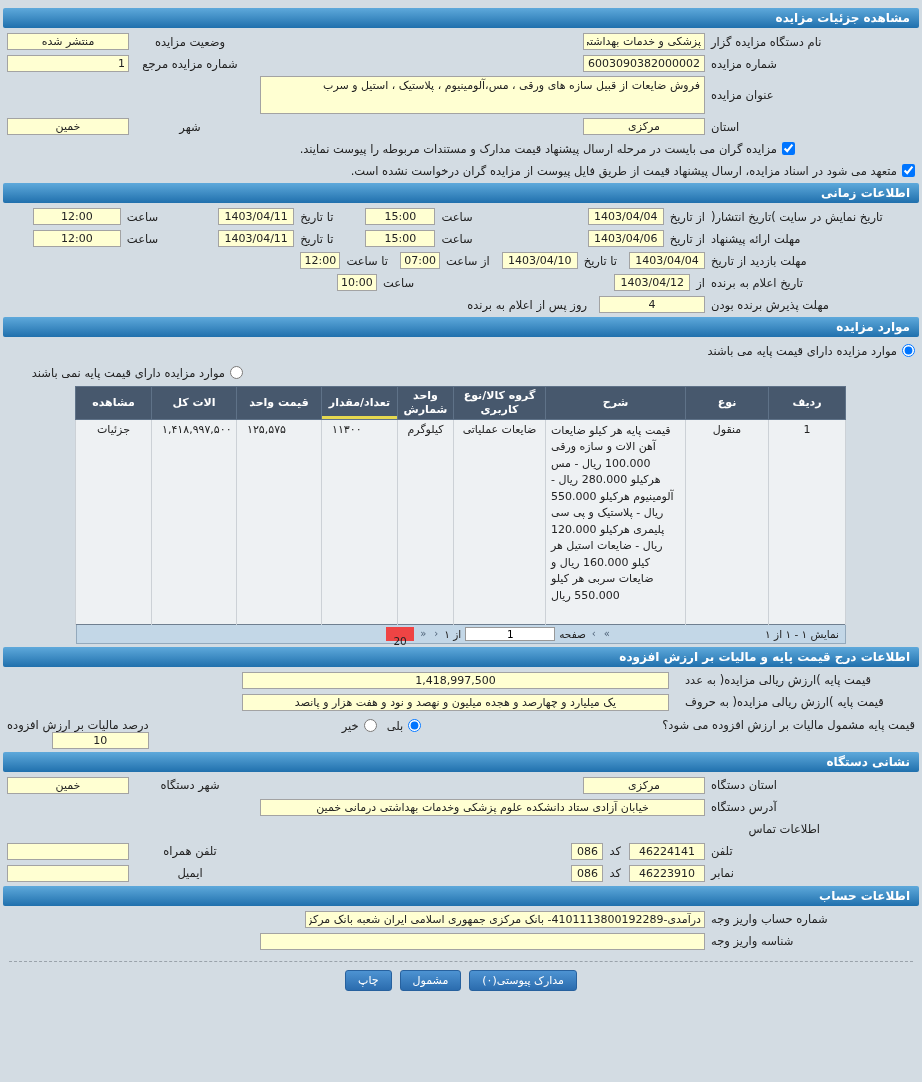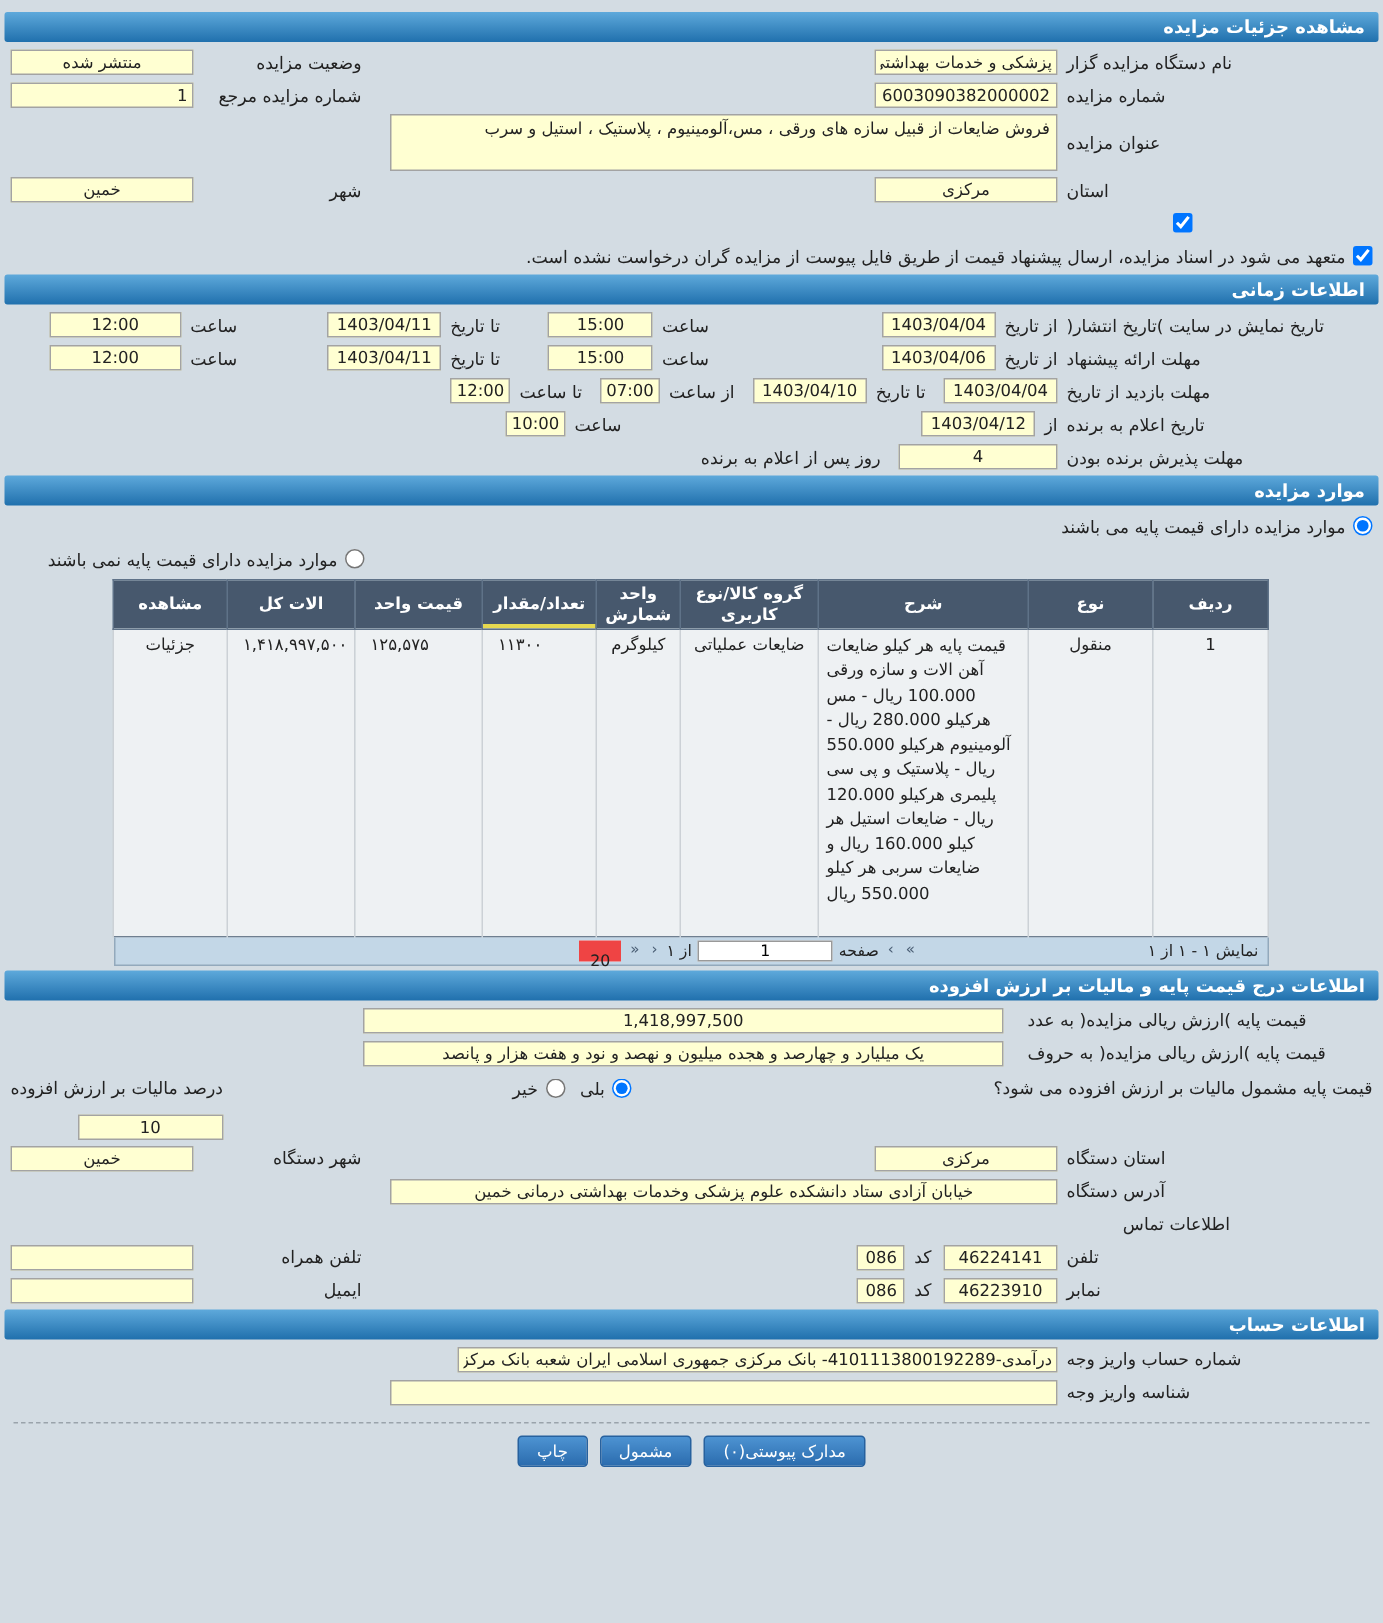--- a/index.html
+++ b/index.html
@@ -3,21 +3,21 @@
 <meta charset="utf-8">
 <style>
 *{box-sizing:border-box;margin:0;padding:0}
 html{background:#d3dce3}
 body{width:922px;height:1082px;background:#d3dce3;direction:rtl;font-family:"DejaVu Sans",sans-serif;font-size:11.5px;color:#222;padding:5px 7px;overflow:hidden}
 .section-bar{background:linear-gradient(#5ea9db,#2070ad);color:#fff;font-weight:bold;font-size:12px;padding:3px 9px;margin:3px -4px 4px;border-radius:2px}
 .row{display:flex;align-items:center;margin:3px 0;min-height:19px}
 .row2{justify-content:space-between}
 .half{display:flex;align-items:center}
 .lbl-col{flex:none;width:210px;text-align:left;padding-left:6px;white-space:nowrap}
-.lbl-col-l{flex:none;width:112px;text-align:right;padding-left:10px;white-space:nowrap}
+.lbl-col-l{flex:none;width:112px;text-align:center;padding-left:10px;white-space:nowrap}
 .lbl-col-p{flex:none;width:246px;text-align:left;padding-left:16px;white-space:nowrap}
 .lbl{padding-left:6px;white-space:nowrap}
 .inp{flex:none;background:#ffffd2;border:1px solid #a3a3a3;height:17px;font-family:"DejaVu Sans",sans-serif;font-size:11px;padding:0 3px;direction:rtl;color:#222}
 .center{text-align:center}
 textarea.inp{resize:none;text-align:right;padding:2px 4px;line-height:1.35;overflow:hidden}
 .h38{height:38px}.h44{height:44px}
 .w122{width:122px}.w76{width:76px}.w70{width:70px}.w88{width:88px}.w40{width:40px}.w32{width:32px}
 .w97{width:97px}.w106{width:106px}.w400{width:400px}.w427{width:427px}.w445{width:445px}
 .sp12{flex:none;width:12px}.sp32{flex:none;width:32px}.sp60{flex:none;width:60px}.sp115{flex:none;width:115px}.sp200{flex:none;width:200px}
 input[type=checkbox],input[type=radio]{flex:none;width:13px;height:13px;margin-left:5px}
@@ -33,21 +33,21 @@
 .detail-link{cursor:pointer}
 .pager{width:770px;margin:0 auto;background:#c3d7e7;border:1px solid #93a9bc;border-top:none;height:19px;display:flex;align-items:center;justify-content:space-between;padding:0 6px;font-size:10.5px}
 .pager-center{display:flex;align-items:center;gap:4px}
 .pg-btn{flex:none;color:#4d6177;font-size:10px;cursor:pointer;padding:0 2px}
 .pg-input{flex:none;width:90px;height:14px;border:1px solid #999;background:#fff;text-align:center;font-size:10.5px;font-family:"DejaVu Sans",sans-serif}
 .pg-size{display:inline-block;width:28px;height:14px;border:7px solid #ef4444;background:#fff;text-align:center;line-height:14px;cursor:pointer}
 .pager-spacer{flex:none;width:150px}
 .vat-row{align-items:flex-start;margin-top:6px}
 .vat-radios{display:flex;align-items:center;margin-right:235px;margin-top:1px}
 .vat-radios .opt-lbl{margin-left:10px}
-.vat-percent{margin-inline-start:auto;display:flex;flex-direction:column;align-items:flex-start;gap:11px}
+.vat-percent{margin-inline-start:auto;display:flex;flex-direction:column;align-items:flex-start;gap:0}
 .contact-title{padding-right:95px}
 .footer-sep{border-top:1px dashed #9aa3ab;margin:10px 2px 8px}
 .footer-btns{display:flex;justify-content:center;gap:8px}
 .btn{background:linear-gradient(#4d93d2,#2b6cae);color:#fff;border:1px solid #27619e;border-radius:3px;font-family:"DejaVu Sans",sans-serif;font-size:11px;padding:3px 12px;cursor:pointer}
 </style>
 </head>
 <body>
 
 <div>
 
@@ -88,20 +88,21 @@
       <input class="inp w122 center" readonly="" value="مرکزی" style="">
     </div>
     <div class="half">
       <span class="lbl-col-l">شهر</span>
       <input class="inp w122 center" readonly="" value="خمین" style="">
     </div>
   </div>
 
   <div class="row chk-row1">
     <input type="checkbox" checked="" style="">
+    <span>مزایده گران می بایست در مرحله ارسال پیشنهاد قیمت مدارک و مستندات مربوطه را پیوست نمایند.</span>
   </div>
   <div class="row">
     <input type="checkbox" checked="" style="">
     <span>متعهد می شود در اسناد مزایده، ارسال پیشنهاد قیمت از طریق فایل پیوست از مزایده گران درخواست نشده است.</span>
   </div>
 
   <div class="section-bar">
     <span>اطلاعات زمانی</span>
   </div>
 
@@ -255,20 +256,23 @@
       <span class="opt-lbl">بلی</span>
       <input type="radio" name="vat" style="">
       <span class="opt-lbl">خیر</span>
     </span>
     <span class="vat-percent">
       <span>درصد مالیات بر ارزش افزوده</span>
       <input class="inp w97 center" readonly="" value="10" style="">
     </span>
   </div>
 
+  <div class="section-bar">
+    <span>نشانی دستگاه</span>
+  </div>
 
   <div class="row row2">
     <div class="half">
       <span class="lbl-col">استان دستگاه</span>
       <input class="inp w122 center" readonly="" value="مرکزی" style="">
     </div>
     <div class="half">
       <span class="lbl-col-l">شهر دستگاه</span>
       <input class="inp w122 center" readonly="" value="خمین" style="">
     </div>

